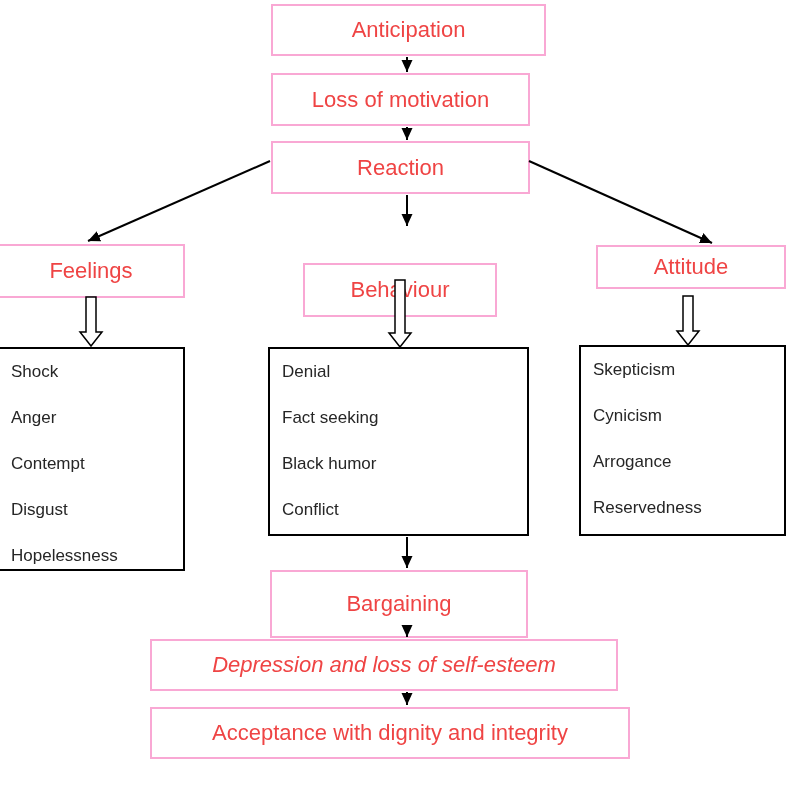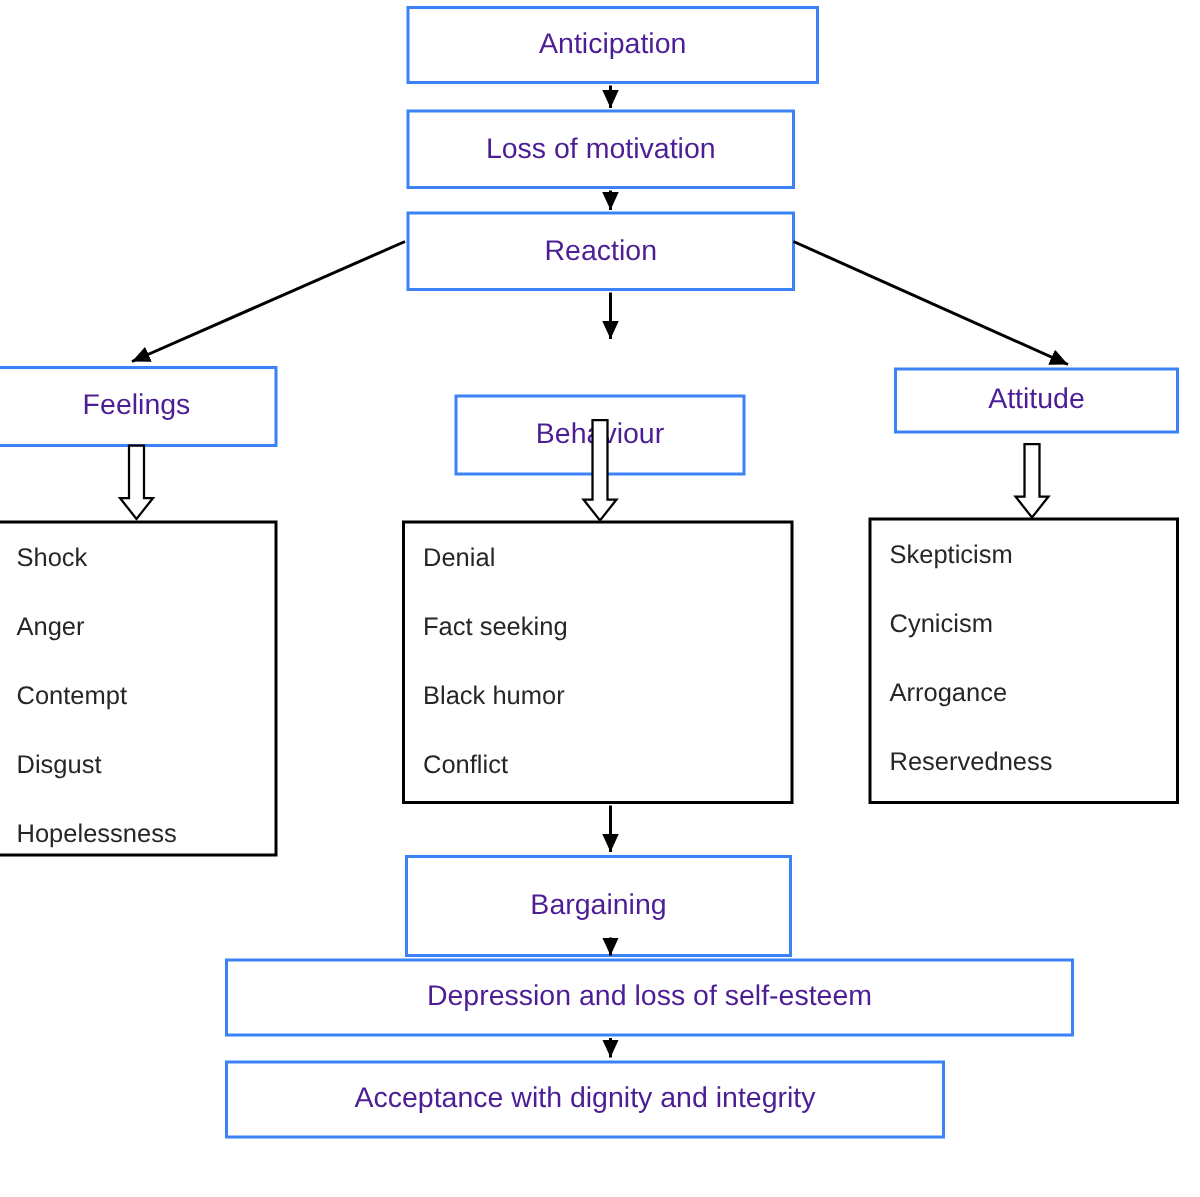--- a/index.html
+++ b/index.html
@@ -18,27 +18,27 @@
   #arrow-layer {
     position: absolute;
     left: 0;
     top: 0;
     pointer-events: none;
     z-index: 2;
   }
   .node {
     position: absolute;
     box-sizing: border-box;
-    border: 2px solid #3b82f6;
+    border: 2px solid #f9a8d4;
     background: #ffffff;
     display: flex;
     align-items: center;
     justify-content: center;
-    font-size: 19px;
-    color: #4c1d95;
+    font-size: 22px;
+    color: #ef4444;
     z-index: 1;
     white-space: nowrap;
   }
   .listbox {
     position: absolute;
     box-sizing: border-box;
     border: 2px solid #000000;
     background: #ffffff;
     padding: 0 0 0 12px;
     overflow: hidden;
@@ -56,21 +56,21 @@
   #node-anticipation { left: 271px; top: 4px;   width: 275px; height: 52px; }
   #node-loss         { left: 271px; top: 73px;  width: 259px; height: 53px; }
   #node-reaction     { left: 271px; top: 141px; width: 259px; height: 53px; }
   #node-behaviour    { left: 303px; top: 227px; width: 194px; height: 54px; margin-top: 36px; }
   #node-feelings     { left: -3px;  top: 244px; width: 188px; height: 54px; }
   #node-attitude     { left: 596px; top: 245px; width: 190px; height: 44px; }
   #list-feelings     { left: -3px;  top: 347px; width: 188px; height: 224px; }
   #list-behaviour    { left: 268px; top: 347px; width: 261px; height: 189px; }
   #list-attitude     { left: 579px; top: 345px; width: 207px; height: 191px; }
   #node-bargaining   { left: 270px; top: 570px; width: 258px; height: 68px; }
-  #node-depression   { left: 150px; top: 639px; width: 566px; height: 52px; }
+  #node-depression   { left: 150px; top: 639px; width: 468px; height: 52px; font-style: italic; }
   #node-acceptance   { left: 150px; top: 707px; width: 480px; height: 52px; }
 </style>
 </head>
 <body>
 
 <div id="canvas">
 
   <svg id="arrow-layer" width="800" height="798" viewBox="0 0 800 798">
     <defs>
       <marker id="ah" markerUnits="userSpaceOnUse" markerWidth="13" markerHeight="12" refX="12" refY="5.5" orient="auto">

